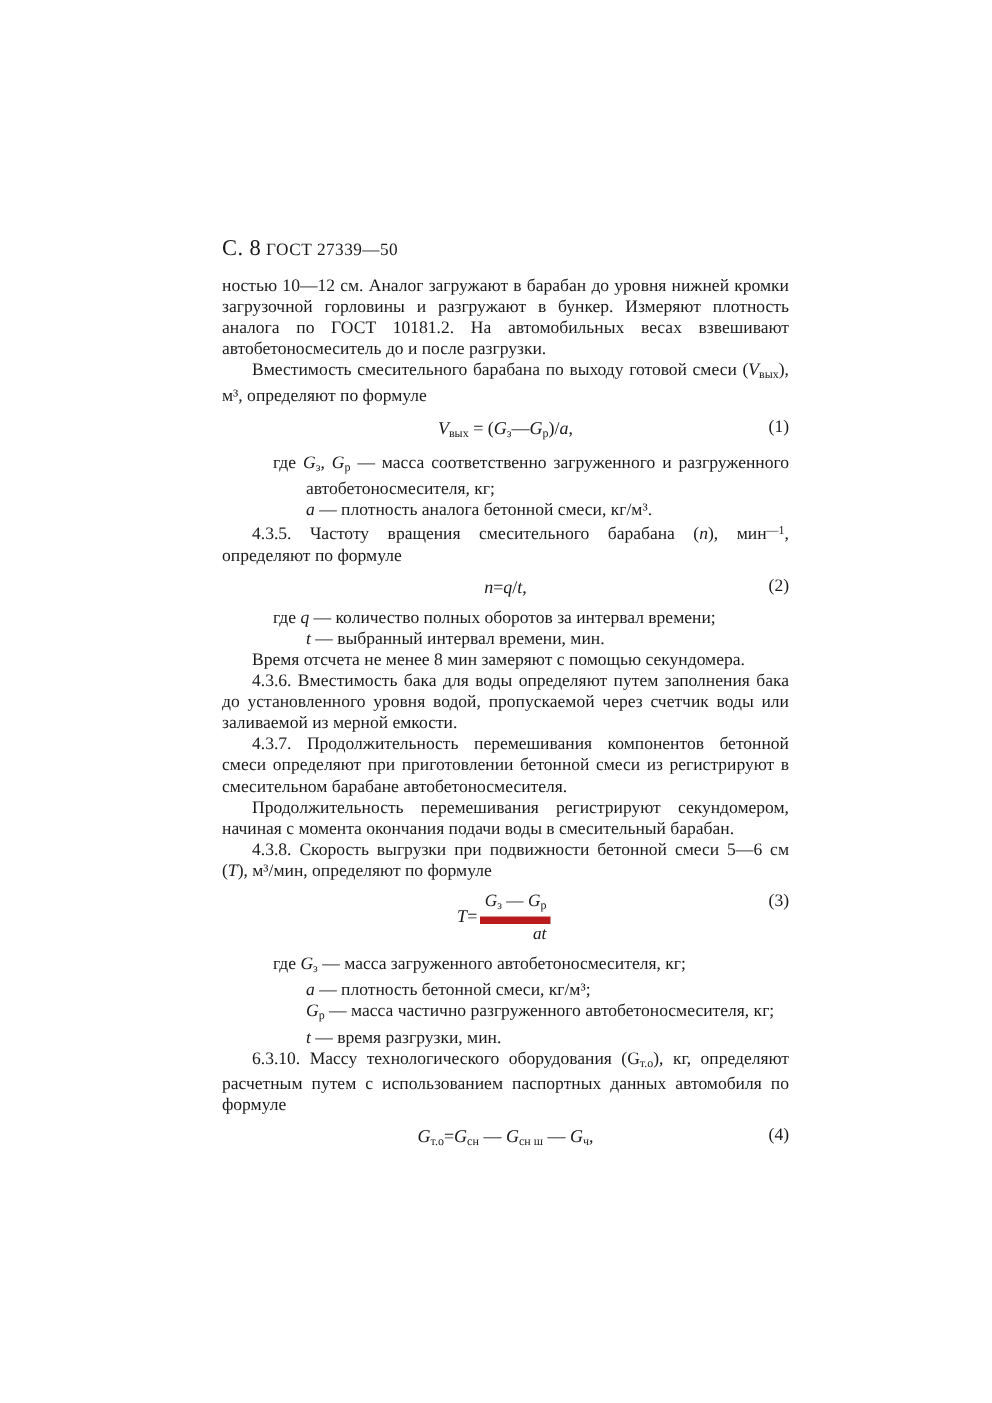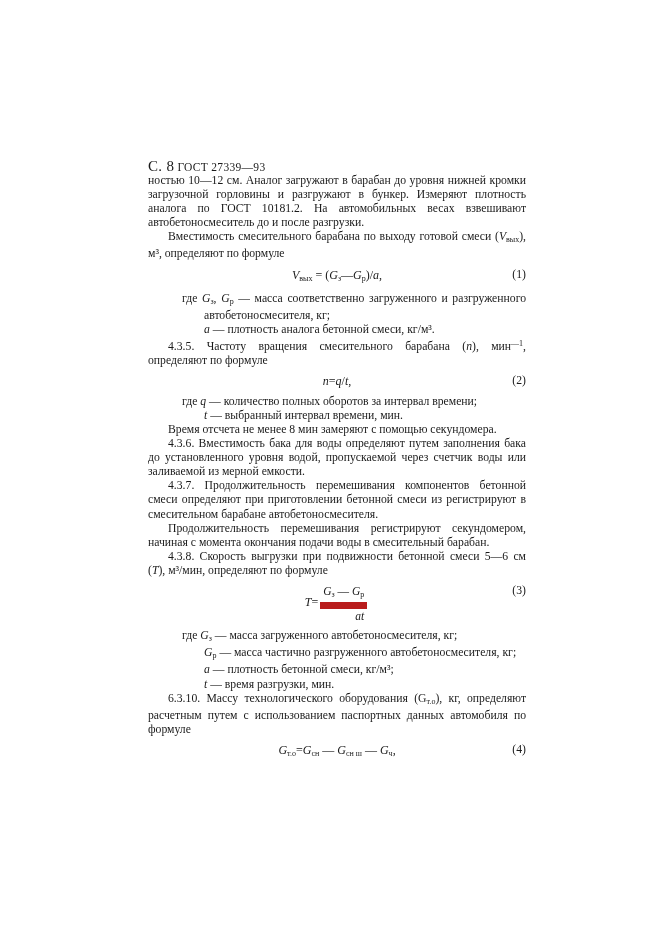--- a/index.html
+++ b/index.html
@@ -26,21 +26,21 @@
     left: 148px;
     font-size: 11.5px;
     letter-spacing: 0.3px;
     white-space: nowrap;
   }
   .header .pagemark {
     font-size: 15px;
   }
   .content {
     position: absolute;
-    top: 174px;
+    top: 184px;
     left: 148px;
     width: 378px;
     font-size: 11.7px;
     line-height: 14.1px;
     text-align: justify;
     text-justify: inter-word;
   }
   p {
     margin: 0;
     text-indent: 20px;
@@ -75,21 +75,21 @@
   }
   .frac {
     display: inline-block;
     vertical-align: middle;
     text-align: center;
     margin: 0 2px;
   }
   .frac .top {
     display: block;
     padding: 0 3px 0px 3px;
-    border-bottom: 7px solid #b91c1c;
+    border-bottom: 5px solid #b91c1c;
     font-size: 11.5px;
   }
   .frac .bot {
     display: block;
     padding: 0px 3px 0 3px;
     font-size: 11.5px;
     text-align: right;
   }
   i, .it {
     font-style: italic;
@@ -103,21 +103,21 @@
     vertical-align: 0.45em;
   }
 </style>
 </head>
 <body>
 
 <div class="page">
 
   <div class="header">
     <span class="pagemark">С. 8</span>
-    <span>ГОСТ 27339—93</span>
+    <span>ГОСТ 27339—50</span>
   </div>
 
   <div class="content">
 
     <p class="noindent">ностью 10—12 см. Аналог загружают в барабан до уровня нижней кромки загрузочной горловины и разгружают в бункер. Измеряют плотность аналога по ГОСТ 10181.2. На автомобильных весах взвешивают автобетоносмеситель до и после разгрузки.</p>
 
     <p>
       <span>Вместимость смесительного барабана по выходу готовой смеси (</span><i>V</i><sub>вых</sub><span>), м³, определяют по формуле</span>
     </p>
 
@@ -162,24 +162,24 @@
       <span class="eq">
         <i>T</i>=<span class="frac"><span class="top"><i>G</i><sub>з</sub> — <i>G</i><sub>р</sub></span><span class="bot"><i>at</i></span></span>
       </span>
       <span class="num">(3)</span>
     </div>
 
     <p class="where-line hang">
       <span>где </span><i>G</i><sub>з</sub> — масса загруженного автобетоносмесителя, кг;
     </p>
     <p class="where-line hang">
-      <span style="padding-left:22px"><i>G</i><sub>р</sub> — масса частично разгруженного автобетоносмесителя, кг;</span>
+      <span style="padding-left:22px"><i>a</i> — плотность бетонной смеси, кг/м³;</span>
     </p>
     <p class="where-line hang">
-      <span style="padding-left:22px"><i>a</i> — плотность бетонной смеси, кг/м³;</span>
+      <span style="padding-left:22px"><i>G</i><sub>р</sub> — масса частично разгруженного автобетоносмесителя, кг;</span>
     </p>
     <p class="where-line hang">
       <span style="padding-left:22px"><i>t</i> — время разгрузки, мин.</span>
     </p>
 
 
     <p>
       <span>6.3.10. Массу технологического оборудования (G</span><sub>т.о</sub><span>), кг, определяют расчетным путем с использованием паспортных данных автомобиля по формуле</span>
     </p>
 

